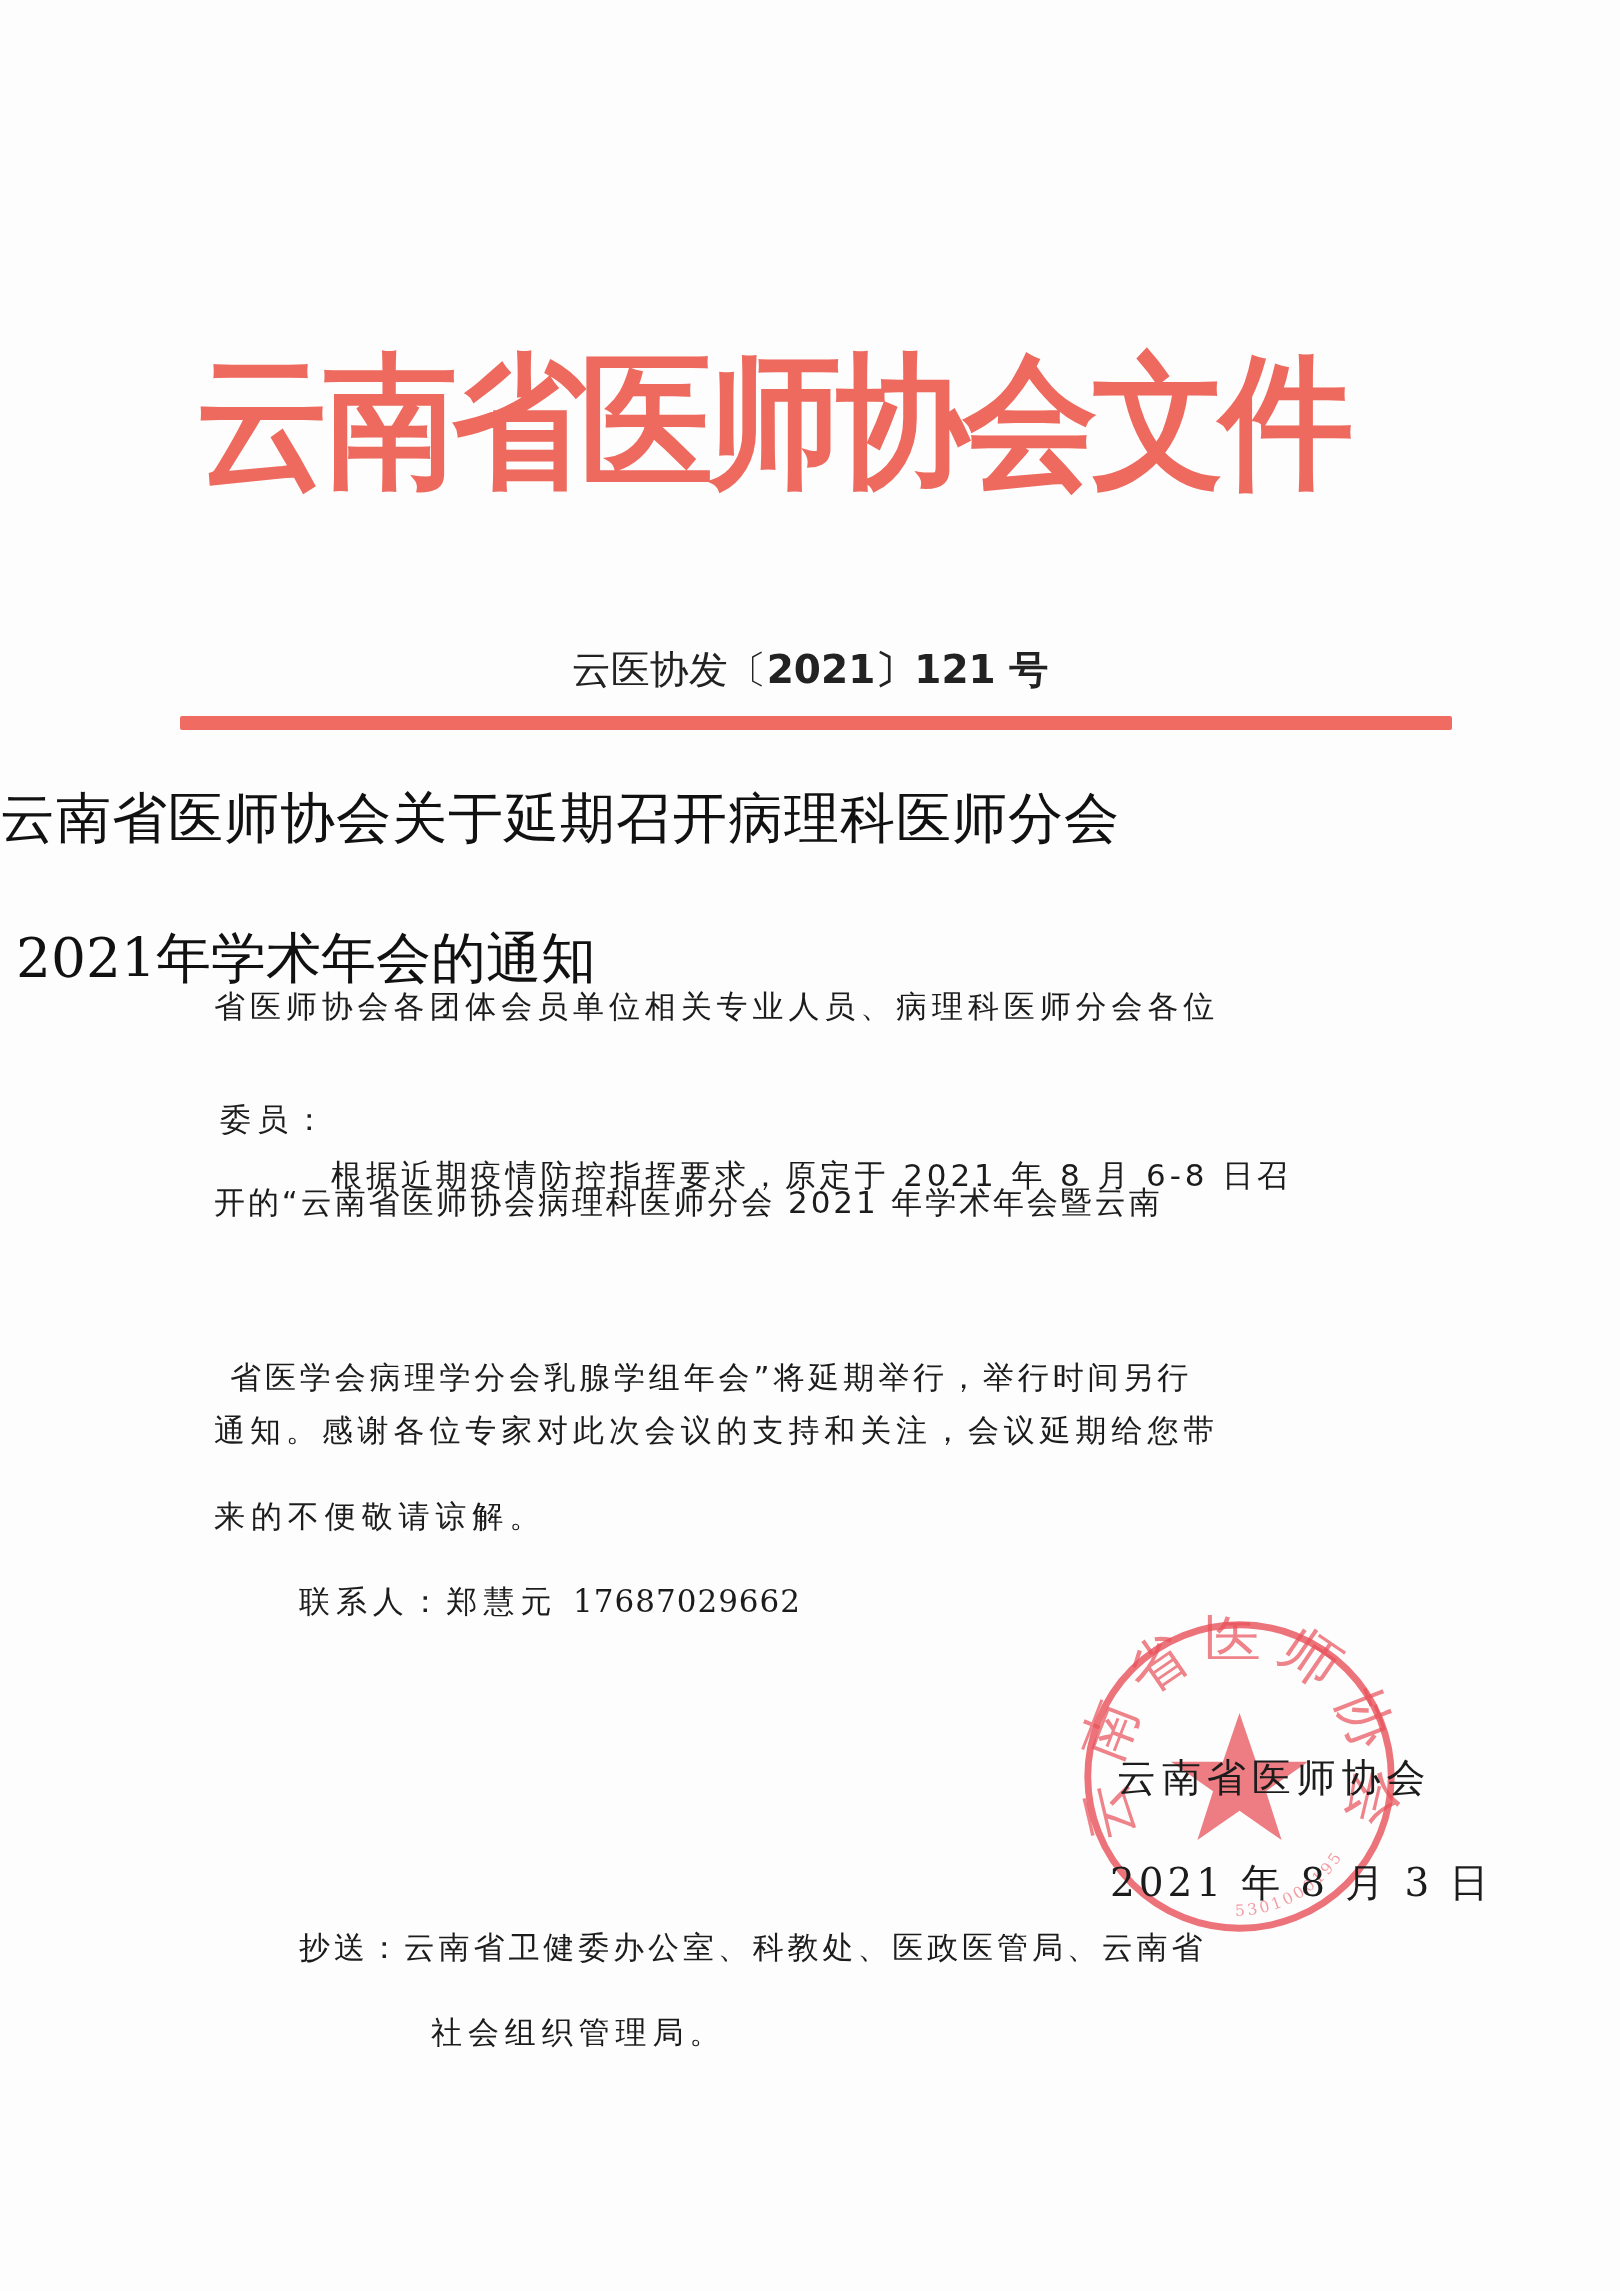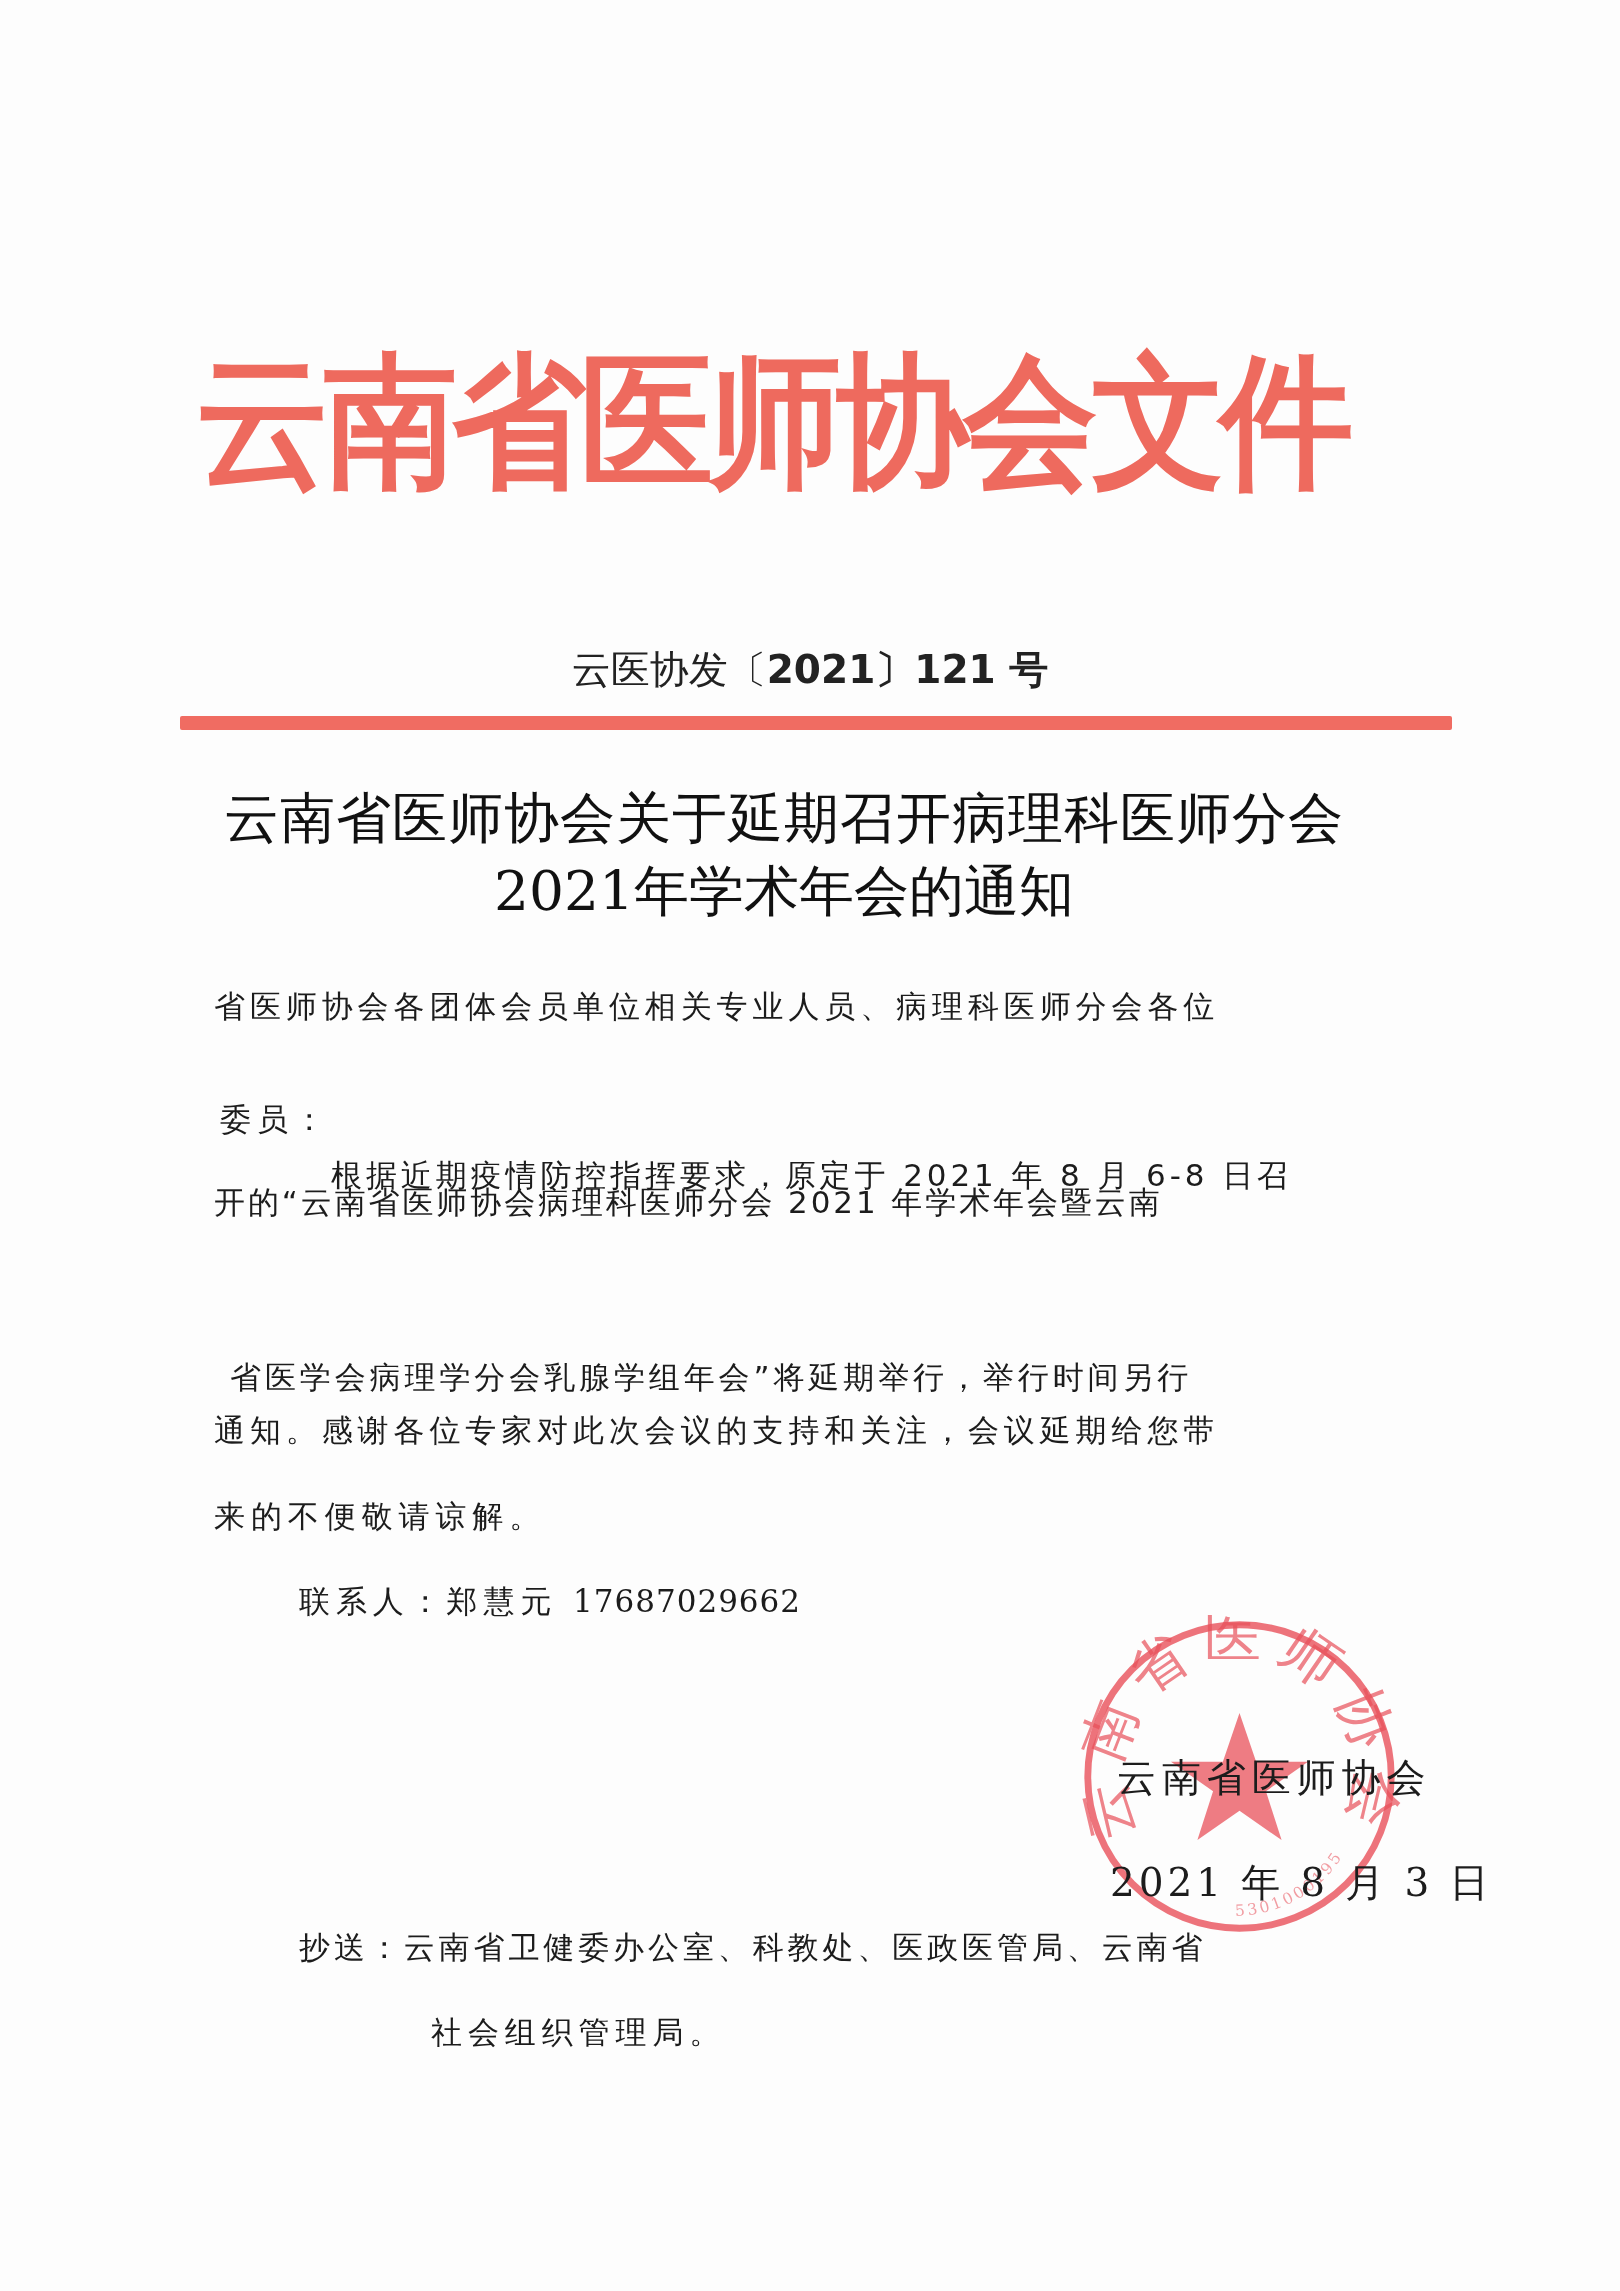--- a/index.html
+++ b/index.html
@@ -18,25 +18,25 @@
   .docno {
     left: 0; width: 1620px; top: 645px; text-align: center;
     font-family: "DejaVu Sans", sans-serif; font-size: 39px; line-height: 49px; color: #222;
   }
   .docno b { font-weight: bold; }
   .redrule {
     left: 180px; top: 716px; width: 1272px; height: 13.7px;
     background: #f06c62; border-radius: 2px;
   }
   .title {
-    left: 0; width: 1568px; text-align: center;
+    left: 0; width: 1568px; 
     font-family: "DejaVu Serif", serif; font-size: 55px; line-height: 88px; color: #111;
   }
   .title1 { top: 774px; letter-spacing: 1px; }
-  .title2 { top: 847px; }
+  .title2 { top: 914px; padding-left: 16px; }
   .body-text {
     font-family: "DejaVu Sans", sans-serif; font-size: 31px; color: #1c1c1c;
     letter-spacing: 5.9px; white-space: nowrap; line-height: 47px;
   }
   .line { position: absolute; }
   .stamp {
     left: 1078px; top: 1615px; width: 323px; height: 323px;
   }
   .sig { font-family: "DejaVu Serif", serif; font-size: 39px; letter-spacing: 5.9px; }
 </style>

